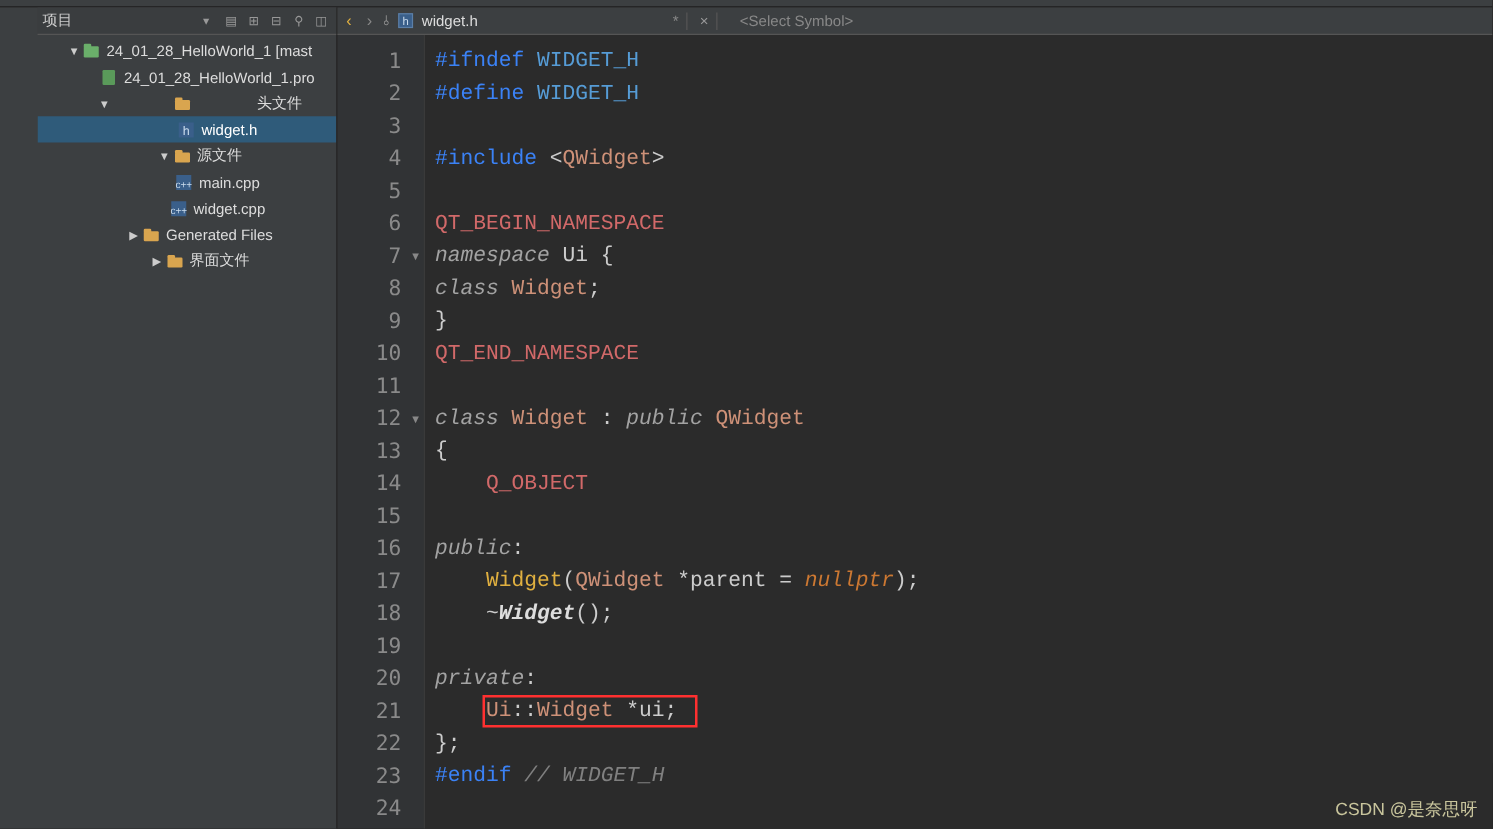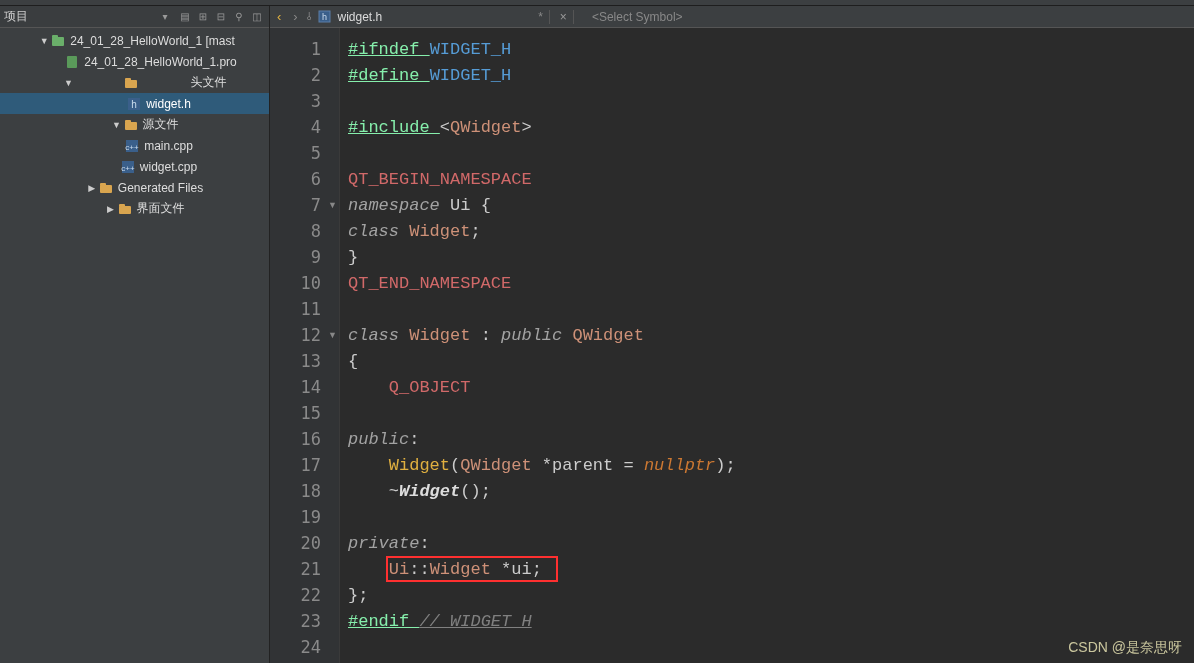--- a/index.html
+++ b/index.html
@@ -20,20 +20,21 @@
 .main {
   display: flex;
   height: calc(100% - 6px);
 }
 .sidebar {
   width: 270px;
   background: #3c3f41;
   border-right: 1px solid #222;
   display: flex;
   flex-direction: column;
+  padding-left: 30px;
 }
 .sidebar-header {
   display: flex;
   align-items: center;
   height: 22px;
   background: #3a3d3f;
   border-bottom: 1px solid #555;
   padding: 0 4px;
   gap: 4px;
 }
@@ -178,29 +179,29 @@
   font-size: 17px;
   position: relative;
 }
 .code-line {
   height: 26px;
   display: flex;
   align-items: center;
   padding-left: 8px;
   white-space: pre;
 }
-.tok-pp { color: #86efac; text-decoration: underline; }
+.tok-pp { color: #3b82f6; }
 .tok-macro { color: #569cd6; }
 .tok-kw { color: #a3a3a3; font-style: italic; }
 .tok-type { color: #ce9178; }
 .tok-ident { color: #ccc; }
 .tok-pink { color: #d16969; }
 .tok-func { color: #e0b040; }
 .tok-funcbold { color: #ddd; font-style: italic; font-weight: bold; }
-.tok-comment { color: #808080; font-style: italic; text-decoration: underline; }
+.tok-comment { color: #808080; font-style: italic; }
 .tok-op { color: #ccc; }
 .tok-null { color: #cc7832; font-style: italic; }
 .highlight-box {
   border: 2px solid #ff3030;
   position: absolute;
 }
 .watermark {
   position: absolute;
   right: 12px;
   bottom: 6px;

